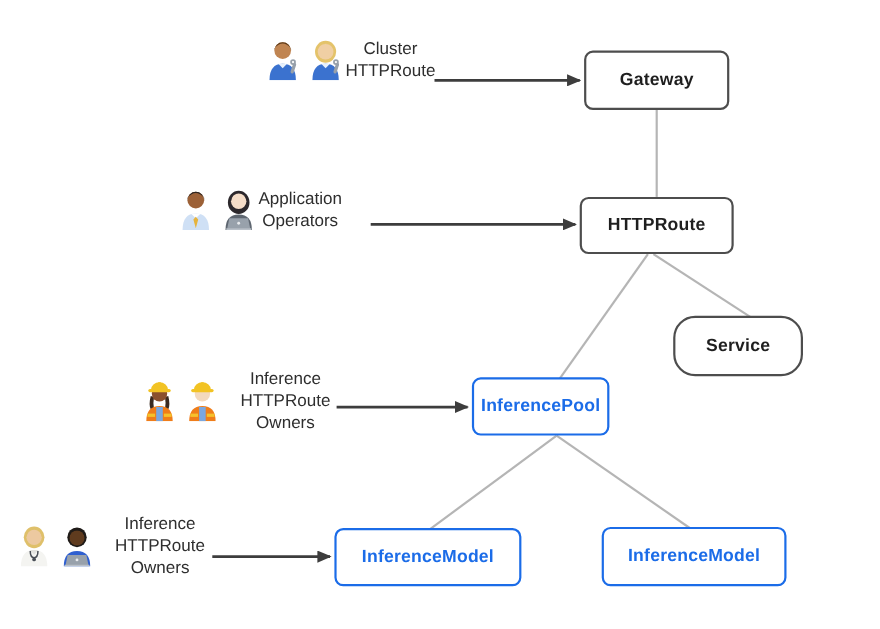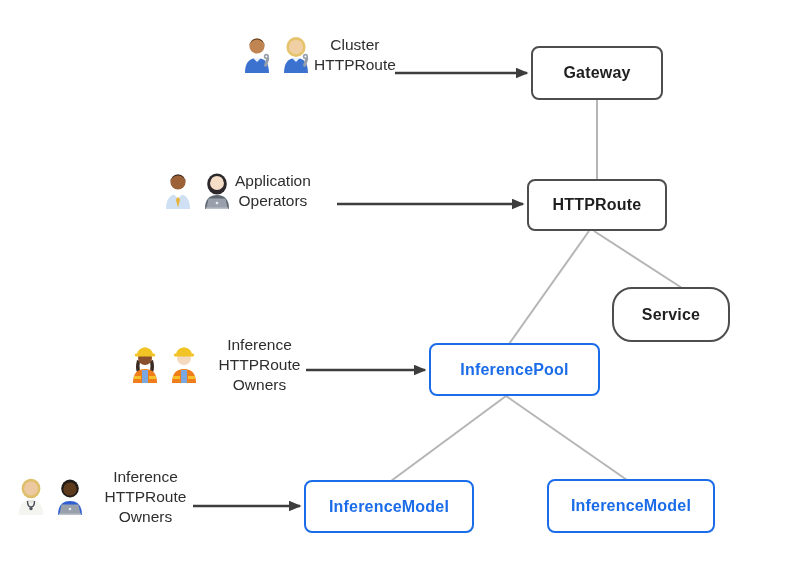--- a/index.html
+++ b/index.html
@@ -53,21 +53,21 @@
 
   <div class="node dark" style="left:531px;top:46px;width:132px;height:54px;">
     <span>Gateway</span>
   </div>
   <div class="node dark" style="left:527px;top:179px;width:140px;height:52px;">
     <span>HTTPRoute</span>
   </div>
   <div class="node dark" style="left:612px;top:287px;width:118px;height:55px;border-radius:20px;">
     <span>Service</span>
   </div>
-  <div class="node blue" style="left:429px;top:343px;width:171px;height:53px;">
+  <div class="node blue" style="left:429px;top:343px;width:125px;height:53px;">
     <span>InferencePool</span>
   </div>
   <div class="node blue" style="left:304px;top:480px;width:170px;height:53px;">
     <span>InferenceModel</span>
   </div>
   <div class="node blue" style="left:547px;top:479px;width:168px;height:54px;">
     <span>InferenceModel</span>
   </div>
 
   <div class="persona" style="left:239px;top:30px;">

